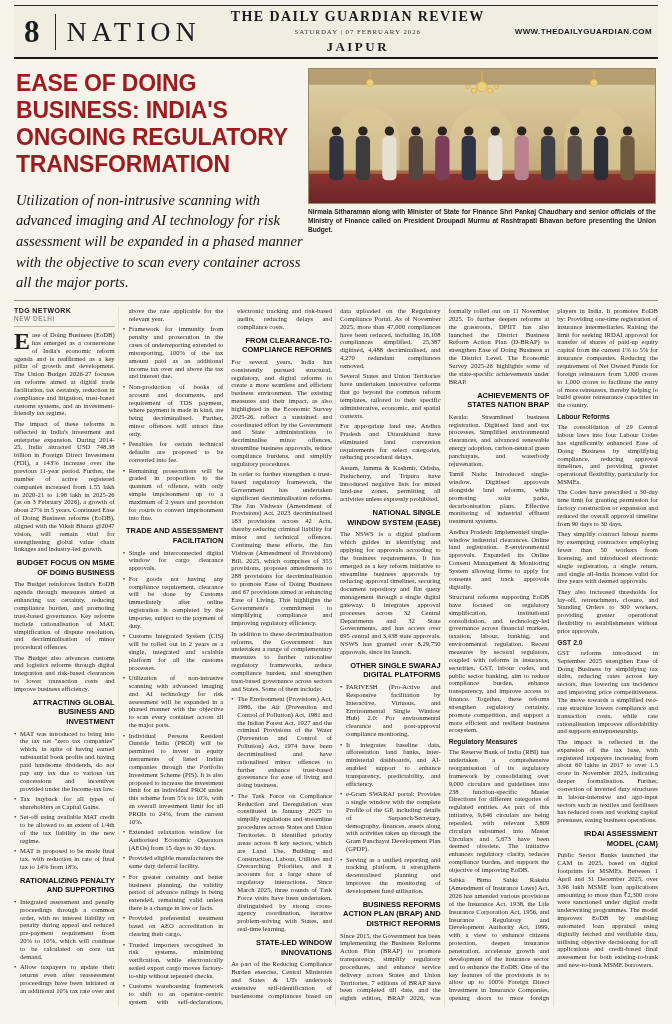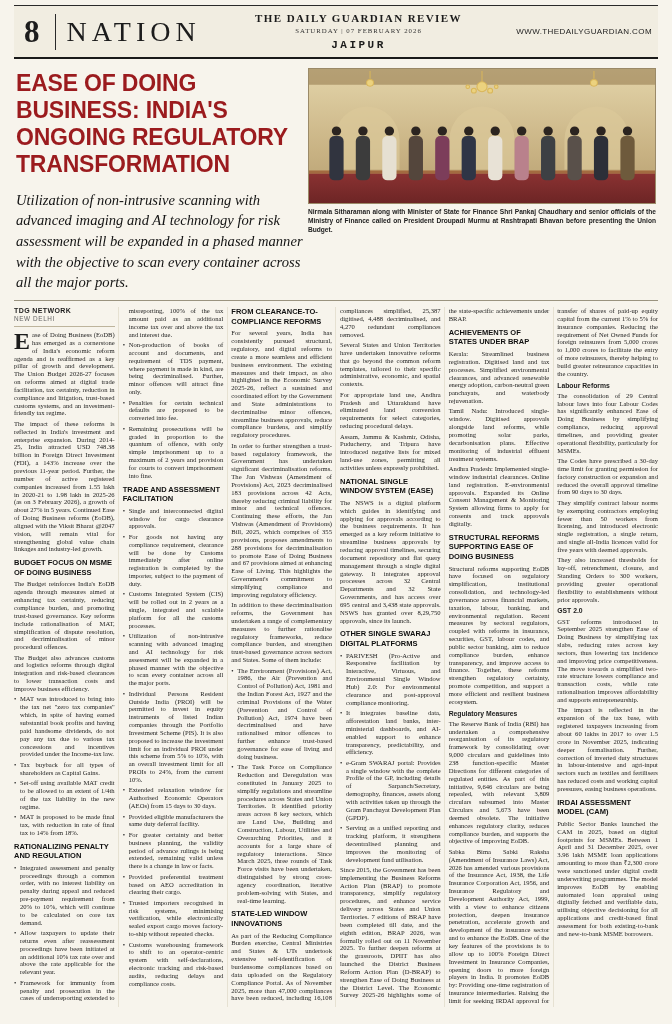--- a/index.html
+++ b/index.html
@@ -7,45 +7,45 @@
         padding:5px 14px 8px;font-family:"Liberation Serif",serif;color:#1c1c1c;overflow:hidden;position:relative;}
   
   .masthead{display:flex;align-items:center;justify-content:space-between;
             border-top:1.5px solid #2a2a2a;border-bottom:2px solid #1a1a1a;
             background:#f1ede1;height:54px;box-sizing:border-box;padding:4px 6px;}
   .mh-left{display:flex;align-items:center;gap:11px;}
   .pageno{font-size:31px;font-weight:bold;line-height:1;padding:2px 4px;}
   .mh-divider{width:1px;height:36px;background:#2a2a2a;}
   .section-title{font-size:28px;letter-spacing:5px;line-height:1;font-weight:500;}
   .mh-center{text-align:center;line-height:1.5;}
-  .paper-name{font-size:11px;font-weight:bold;letter-spacing:1.4px;}
+  .paper-name{font-size:14px;font-weight:bold;letter-spacing:1.4px;}
   .date-line{font-size:6.8px;letter-spacing:1px;color:#333;}
-  .city-line{font-size:11px;font-weight:bold;letter-spacing:2.5px;font-family:Liberation Mono, monospace;}
-  .mh-right{font-size:8px;font-weight:normal;letter-spacing:.4px;font-family:"Liberation Sans",sans-serif;}
+  .city-line{font-size:13px;font-weight:bold;letter-spacing:2.5px;}
+  .mh-right{font-size:8px;font-weight:bold;letter-spacing:.4px;font-family:"Liberation Sans",sans-serif;}
   
   .lead{display:flex;padding:9px 2px 2px;}
   .lead-left{width:292px;flex:0 0 auto;}
   .headline{font-family:"Liberation Sans",sans-serif;font-weight:800;font-size:23px;line-height:1.18;
             color:#9b1b1e;margin:2px 0 11px;letter-spacing:-.2px;}
   .standfirst{font-style:italic;font-size:14.6px;line-height:1.42;margin:0;color:#141414;}
   .lead-photo{flex:1;margin:0;min-width:0;}
   .photo-frame{width:100%;height:136px;display:block;background:#b89f72;border:1px solid #9b8a68;box-sizing:border-box;}
   .photo-caption{font-family:"Liberation Sans",sans-serif;font-size:6.6px;font-weight:bold;line-height:1.4;
                  color:#222;padding-top:3px;text-align:justify;}
   .rule-thin{border-top:1px solid #9a937f;margin:5px 0 6px;}
   
   .article{column-count:6;column-gap:8px;column-rule:1px solid #e6e1d2;height:700px;column-fill:auto;
            overflow:hidden;text-align:justify;font-size:6.6px;line-height:1.19;}
   .byline-block{border-bottom:1px solid #bdb49c;padding-bottom:3px;margin-bottom:4px;}
   .byline{font-family:"Liberation Sans",sans-serif;font-weight:800;font-size:7px;letter-spacing:.4px;}
   .dateline{font-family:"Liberation Sans",sans-serif;font-size:6.4px;color:#666;letter-spacing:.6px;}
   .article p{margin:0 0 2.6px;}
   .article p.pd::first-letter{font-size:24px;float:left;line-height:.82;padding:1px 2px 0 0;font-weight:bold;}
   .article h3{font-family:"Liberation Sans",sans-serif;font-size:7.5px;font-weight:800;margin:5px 0 3px;
-              line-height:1.28;text-align:left;color:#101010;}
+              line-height:1.28;text-align:right;color:#101010;}
   .article p.sh{font-family:"Liberation Sans",sans-serif;font-weight:bold;font-size:6.8px;margin:4px 0 2px;text-align:left;}
   .article p.b{padding-left:6px;position:relative;}
   .article p.b::before{content:"\2022";position:absolute;left:0;top:0;}
 </style>
 </head>
 <body>
 
 <div class="page">
 
   <header class="masthead">
@@ -136,25 +136,26 @@
   <section class="article">
     <div class="byline-block">
       <div class="byline">TDG NETWORK</div>
       <div class="dateline">NEW DELHI</div>
     </div>
   <p class="pd">Ease of Doing Business (EoDB) has emerged as a cornerstone of India's economic reform agenda and is reaffirmed as a key pillar of growth and development. The Union Budget 2026-27 focuses on reforms aimed at digital trade facilitation, tax certainty, reduction in compliance and litigation, trust-based customs systems, and an investment-friendly tax regime.</p>
       <p class="p">The impact of these reforms is reflected in India's investment and enterprise expansion. During 2014-25, India attracted USD 748.38 billion in Foreign Direct Investment (FDI), a 143% increase over the previous 11-year period. Further, the number of active registered companies increased from 1.55 lakh in 2020-21 to 1.98 lakh in 2025-26 (as on 3 February 2026), a growth of about 27% in 5 years. Continued Ease of Doing Business reforms (EoDB), aligned with the Viksit Bharat @2047 vision, will remain vital for strengthening global value chain linkages and industry-led growth.</p>
       <h3 class="h">BUDGET FOCUS ON MSME OF DOING BUSINESS</h3>
       <p class="p">The Budget reinforces India's EoDB agenda through measures aimed at enhancing tax certainty, reducing compliance burden, and promoting trust-based governance. Key reforms include rationalisation of MAT, simplification of dispute resolution, and decriminalisation of minor procedural offences.</p>
       <p class="p">The Budget also advances customs and logistics reforms through digital integration and risk-based clearances to lower transaction costs and improve business efficiency.</p>
+      <h3 class="h">ATTRACTING GLOBAL BUSINESS AND INVESTMENT</h3>
       <p class="b">MAT was introduced to bring into the tax net "zero tax companies" which, in spite of having earned substantial book profits and having paid handsome dividends, do not pay any tax due to various tax concessions and incentives provided under the Income-tax law.</p>
       <p class="b">Tax buyback for all types of shareholders as Capital Gains.</p>
       <p class="b">Set-off using available MAT credit to be allowed to an extent of 1/4th of the tax liability in the new regime.</p>
       <p class="b">MAT is proposed to be made final tax, with reduction in rate of final tax to 14% from 18%.</p>
-      <h3 class="h">RATIONALIZING PENALTY AND REGULATION</h3>
+      <h3 class="h">RATIONALIZING PENALTY AND SUPPORTING</h3>
       <p class="b">Integrated assessment and penalty proceedings through a common order, with no interest liability on penalty during appeal and reduced pre-payment requirement from 20% to 10%, which will continue to be calculated on core tax demand.</p>
       <p class="b">Allow taxpayers to update their returns even after reassessment proceedings have been initiated at an additional 10% tax rate over and above the rate applicable for the relevant year.</p>
       <p class="b">Framework for immunity from penalty and prosecution in the cases of underreporting extended to misreporting, 100% of the tax amount paid as an additional income tax over and above the tax and interest due.</p>
       <p class="b">Non-production of books of account and documents, and requirement of TDS payment, where payment is made in kind, are being decriminalised. Further, minor offences will attract fine only.</p>
       <p class="b">Penalties for certain technical defaults are proposed to be converted into fee.</p>
       <p class="b">Remaining prosecutions will be graded in proportion to the quantum of offence, with only simple imprisonment up to a maximum of 2 years and provision for courts to convert imprisonment into fine.</p>
       <h3 class="h">TRADE AND ASSESSMENT FACILITATION</h3>
       <p class="b">Single and interconnected digital window for cargo clearance approvals.</p>
       <p class="b">For goods not having any compliance requirement, clearance will be done by Customs immediately after online registration is completed by the importer, subject to the payment of duty.</p>
       <p class="b">Customs Integrated System (CIS) will be rolled out in 2 years as a single, integrated and scalable platform for all the customs processes.</p>
@@ -177,26 +178,26 @@
       <p class="p">Several States and Union Territories have undertaken innovative reforms that go beyond the common reform templates, tailored to their specific administrative, economic, and spatial contexts.</p>
       <p class="p">For appropriate land use, Andhra Pradesh and Uttarakhand have eliminated land conversion requirements for select categories, reducing procedural delays.</p>
       <p class="p">Assam, Jammu &amp; Kashmir, Odisha, Puducherry, and Tripura have introduced negative lists for mixed land-use zones, permitting all activities unless expressly prohibited.</p>
       <h3 class="h">NATIONAL SINGLE WINDOW SYSTEM (EASE)</h3>
       <p class="p">The NSWS is a digital platform which guides in identifying and applying for approvals according to the business requirements. It has emerged as a key reform initiative to streamline business approvals by reducing approval timelines, securing document repository and flat query management through a single digital gateway. It integrates approval processes across 32 Central Departments and 32 State Governments, and has access over 695 central and 3,438 state approvals. NSWS has granted over 8,29,750 approvals, since its launch.</p>
       <h3 class="h">OTHER SINGLE SWARAJ DIGITAL PLATFORMS</h3>
       <p class="b">PARIVESH (Pro-Active and Responsive facilitation by Interactive, Virtuous, and Environmental Single Window Hub) 2.0: For environmental clearance and post-approval compliance monitoring.</p>
       <p class="b">It integrates baseline data, afforestation land banks, inter-ministerial dashboards, and AI-enabled support to enhance transparency, predictability, and efficiency.</p>
       <p class="b">e-Gram SWARAJ portal: Provides a single window with the complete Profile of the GP, including details of Sarpanch/Secretary, demography, finances, assets along with activities taken up through the Gram Panchayat Development Plan (GPDP).</p>
       <p class="b">Serving as a unified reporting and tracking platform, it strengthens decentralised planning and improves the monitoring of development fund utilisation.</p>
+      <h3 class="h">BUSINESS REFORMS ACTION PLAN (BRAP) AND DISTRICT REFORMS</h3>
       <p class="p">Since 2015, the Government has been implementing the Business Reforms Action Plan (BRAP) to promote transparency, simplify regulatory procedures, and enhance service delivery across States and Union Territories. 7 editions of BRAP have been completed till date, and the eighth edition, BRAP 2026, was formally rolled out on 11 November 2025. To further deepen reforms at the grassroots, DPIIT has also launched the District Business Reform Action Plan (D-BRAP) to strengthen Ease of Doing Business at the District Level. The Economic Survey 2025-26 highlights some of the state-specific achievements under BRAP.</p>
-      <h3 class="h">ACHIEVEMENTS OF STATES UNDER BRAP</h3>
+      <h3 class="h">ACHIEVEMENTS OF STATES NATION BRAP</h3>
       <p class="p">Kerala: Streamlined business registration. Digitised land and tax processes. Simplified environmental clearances, and advanced renewable energy adoption, carbon-neutral green panchayats, and waterbody rejuvenation.</p>
       <p class="p">Tamil Nadu: Introduced single-window. Digitised approvals alongside land reforms, while promoting solar parks, decarbonisation plans. Effective monitoring of industrial effluent treatment systems.</p>
       <p class="p">Andhra Pradesh: Implemented single-window industrial clearances. Online land registration. E-environmental approvals. Expanded its Online Consent Management &amp; Monitoring System allowing firms to apply for consents and track approvals digitally.</p>
-      <h3 class="h">STRUCTURAL REFORMS SUPPORTING EASE OF DOING BUSINESS</h3>
       <p class="p">Structural reforms supporting EoDB have focused on regulatory simplification, institutional consolidation, and technology-led governance across financial markets, taxation, labour, banking, and environmental regulation. Recent measures by sectoral regulators, coupled with reforms in insurance, securities, GST, labour codes, and public sector banking, aim to reduce compliance burden, enhance transparency, and improve access to finance. Together, these reforms strengthen regulatory certainty, promote competition, and support a more efficient and resilient business ecosystem.</p>
       <p class="sh">Regulatory Measures</p>
       <p class="p">The Reserve Bank of India (RBI) has undertaken a comprehensive reorganisation of its regulatory framework by consolidating over 9,000 circulars and guidelines into 238 function-specific Master Directions for different categories of regulated entities. As part of this initiative, 9,646 circulars are being repealed, with relevant 3,809 circulars subsumed into Master Circulars and 5,673 have been deemed obsolete. The initiative enhances regulatory clarity, reduces compliance burden, and supports the objective of improving EoDB.</p>
       <p class="p">Sabka Bima Sabki Raksha (Amendment of Insurance Laws) Act, 2026 has amended various provisions of the Insurance Act, 1938, the Life Insurance Corporation Act, 1956, and Insurance Regulatory and Development Authority Act, 1999, with a view to enhance citizens protection, deepen insurance penetration, accelerate growth and development of the insurance sector and to enhance the EoDB. One of the key features of the provisions is to allow up to 100% Foreign Direct Investment in Insurance Companies, opening doors to more foreign players in India. It promotes EoDB by: Providing one-time registration of insurance intermediaries. Raising the limit for seeking IRDAI approval for transfer of shares of paid-up equity capital from the current 1% to 5% for insurance companies. Reducing the requirement of Net Owned Funds for foreign reinsurers from 5,000 crores to 1,000 crores to facilitate the entry of more reinsurers, thereby helping to build greater reinsurance capacities in the country.</p>
       <p class="sh">Labour Reforms</p>
       <p class="p">The consolidation of 29 Central labour laws into four Labour Codes has significantly enhanced Ease of Doing Business by simplifying compliance, reducing approval timelines, and providing greater operational flexibility, particularly for MSMEs.</p>
       <p class="p">The Codes have prescribed a 30-day time limit for granting permission for factory construction or expansion and reduced the overall approval timeline from 90 days to 30 days.</p>
       <p class="p">They simplify contract labour norms by exempting contractors employing fewer than 50 workers from licensing, and introduced electronic single registration, a single return, and single all-India licences valid for five years with deemed approvals.</p>
       <p class="p">They also increased thresholds for lay-off, retrenchment, closure, and Standing Orders to 300 workers, providing greater operational flexibility to establishments without prior approvals.</p>
       <p class="sh">GST 2.0</p>

